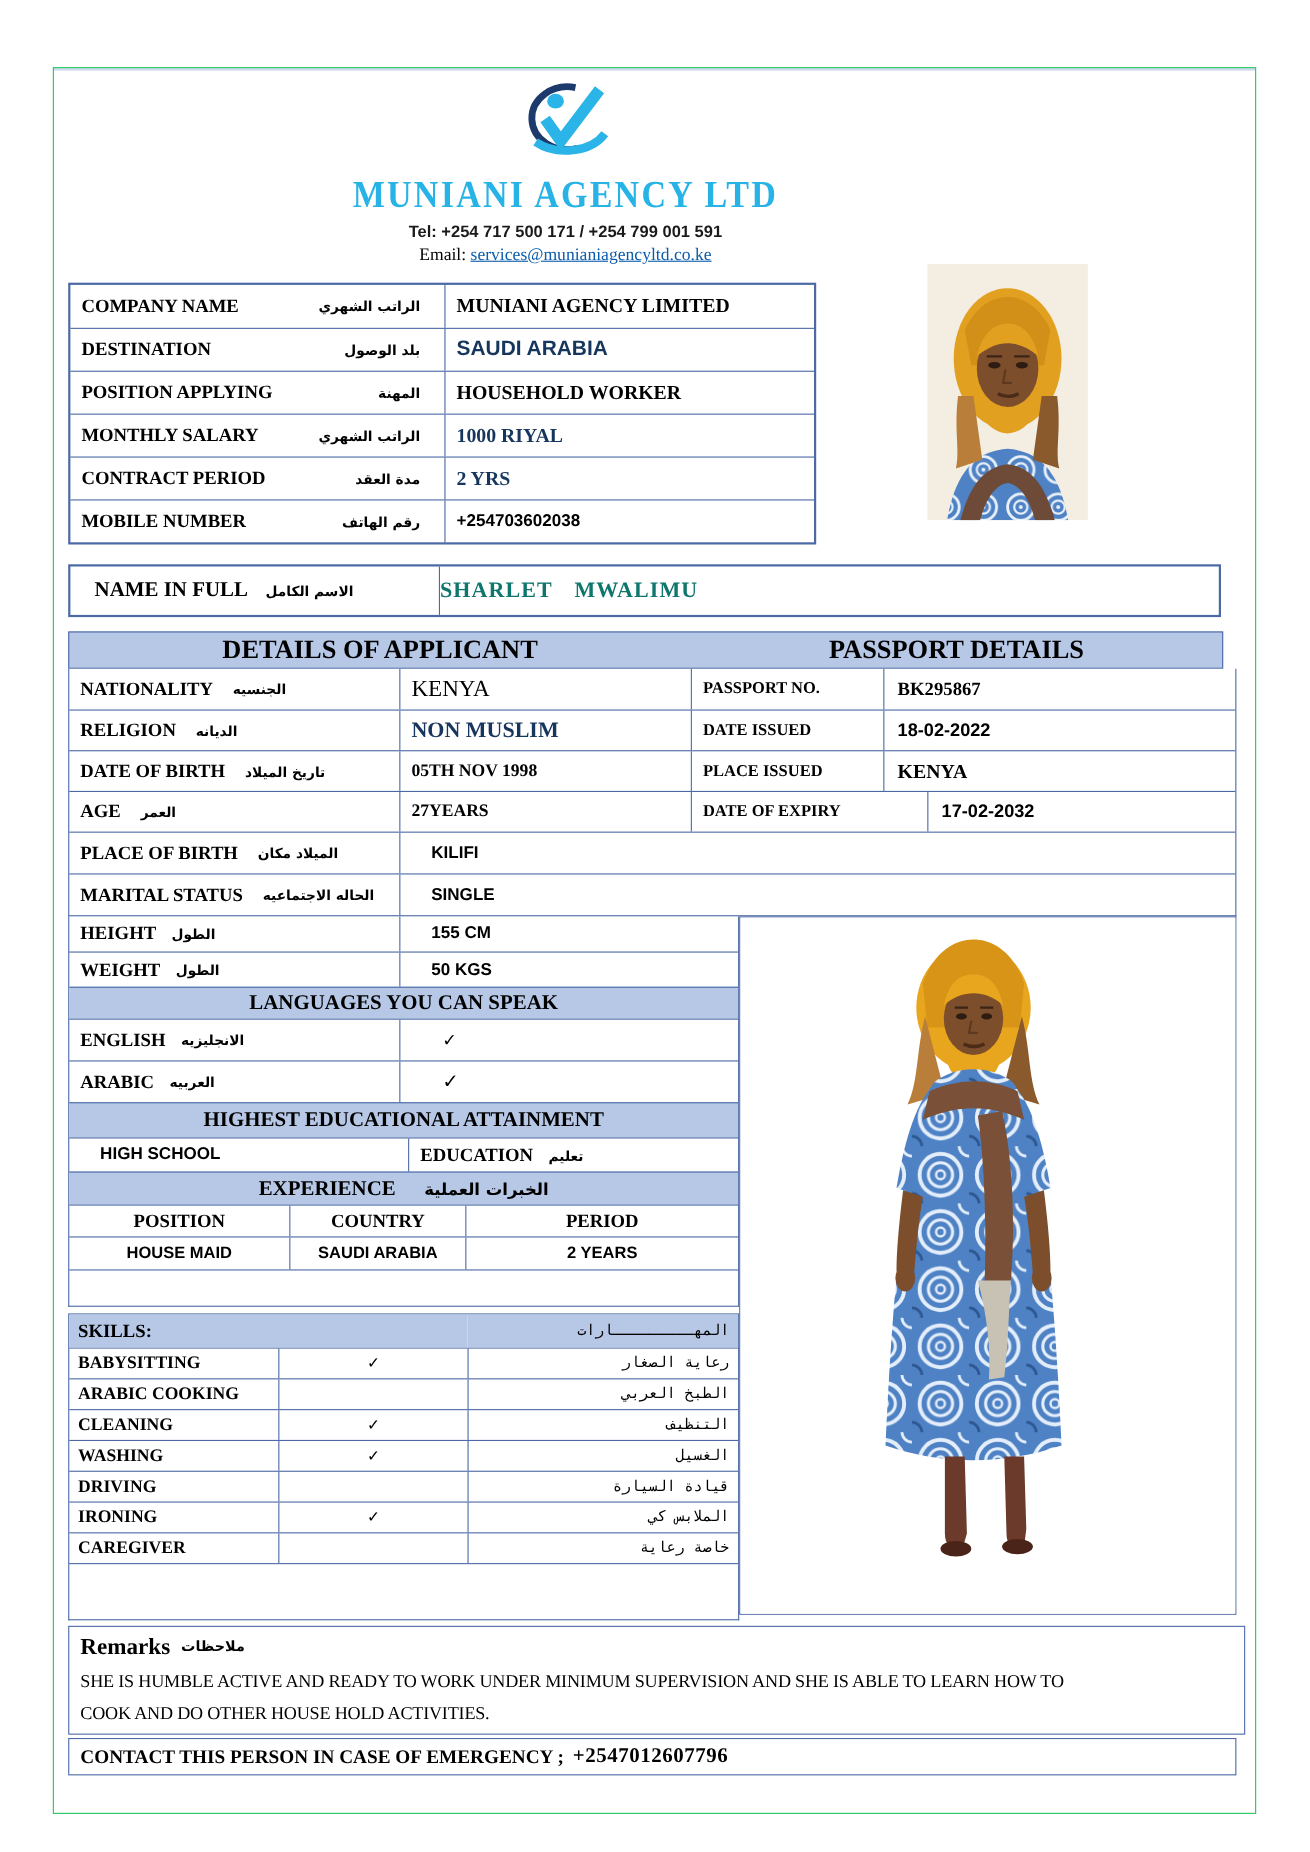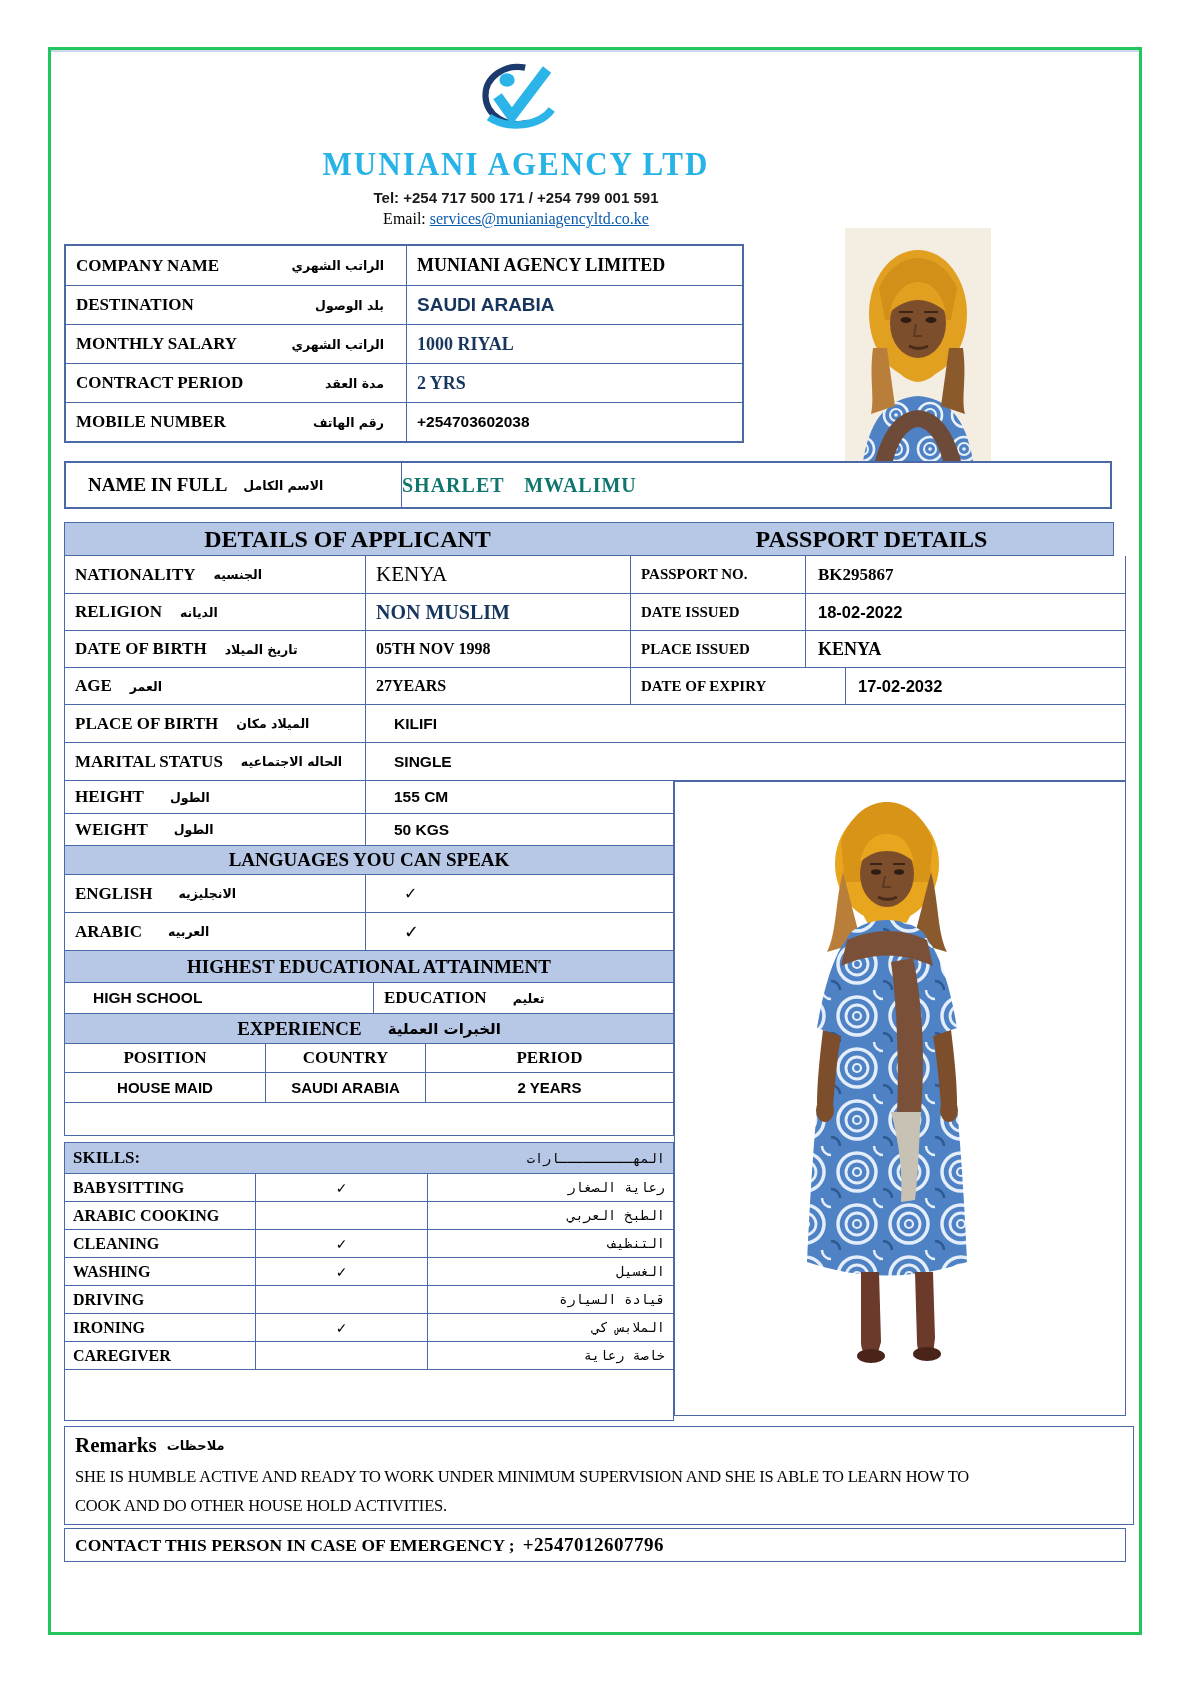--- a/index.html
+++ b/index.html
@@ -4,23 +4,23 @@
 <style>
   * { box-sizing: border-box; margin: 0; padding: 0; }
   html,body { background:#ffffff; }
   body {
     width: 1191px; height: 1684px;
     position: relative;
     font-family: "Liberation Serif", serif;
     color:#000;
   }
   .doc-frame {
-    position: absolute; left: 48px; top: 47px;
+    position: absolute; left: 48px; top: 61px;
     width: 1094px; height: 1588px;
-    border: 3px solid #22c55e;
+    border: 1px solid #22c55e;
     box-shadow: inset 0 2px 0 #c9d6ec;
     background:#fff;
   }
   
   .agency-header { margin: 10px 0 0 240px; width: 450px; text-align: center; }
   .agency-logo { height: 80px; }
   .agency-name {
     font-family: "Liberation Serif", serif;
     font-weight: bold; font-size: 31px; letter-spacing: 2px;
     color: #27b3e6; transform: scaleY(1.12); margin-top: 2px;
@@ -75,21 +75,21 @@
   .pval { padding-left:12px; }
 
   
   .panels { display:flex; width:1062px; margin-left:13px; }
   .left-panel { width:610px; }
   .lp-tbl { border:1.5px solid #4a69a5; border-top:none; }
   .lp-tbl .row.hw { height:32px; }
   .lp-tbl .row.lang { height:38px; }
   .lp-band { height:29px; display:flex; align-items:center; justify-content:center;
              gap:26px; background:#b7c7e6; font-weight:bold; font-size:19px; }
-  .lp-lbl { width:300px; gap:26px; padding-left:10px; }
+  .lp-lbl { width:300px; gap:14px; padding-left:10px; }
   .checkcell { padding-left:38px; font-family:"DejaVu Sans",sans-serif; font-size:16px; font-weight:bold;}
   .edu-row { height:31px; }
   .exp-head .cell, .exp-data .cell { justify-content:center; }
   .exp-head { height:29px; } .exp-data { height:30px; }
   .ew1{width:200px;} .ew2{width:160px;} .ew3{flex:1;}
   .exp-head .cell { font-weight:bold; font-size:17px; }
   .exp-data .cell { font-family:"Liberation Sans",sans-serif; font-weight:bold; font-size:15px; }
   .exp-empty { height:33px; }
   .gap5 { height:6px; }
   .skills-tbl { border:1.5px solid #4a69a5; }
@@ -143,20 +143,27 @@
             <span class="ar">الراتب الشهري</span>
           </div>
         <div class="cell c-val val serifbold" style="font-size:18px;">MUNIANI AGENCY LIMITED</div>
       </div>
       <div class="row">
         <div class="cell c-lbl lblwrap">
             <span class="lbl">DESTINATION</span>
             <span class="ar">بلد الوصول</span>
           </div>
         <div class="cell c-val val sansbold navy" style="font-size:19px;">SAUDI ARABIA</div>
+      </div>
+      <div class="row">
+        <div class="cell c-lbl lblwrap">
+            <span class="lbl">POSITION APPLYING</span>
+            <span class="ar">المهنة</span>
+          </div>
+        <div class="cell c-val val serifbold" style="font-size:18px;">HOUSEHOLD WORKER</div>
       </div>
       <div class="row">
         <div class="cell c-lbl lblwrap">
             <span class="lbl">MONTHLY SALARY</span>
             <span class="ar">الراتب الشهري</span>
           </div>
         <div class="cell c-val val serifbold navy" style="font-size:18px;">1000 RIYAL</div>
       </div>
       <div class="row">
         <div class="cell c-lbl lblwrap">

